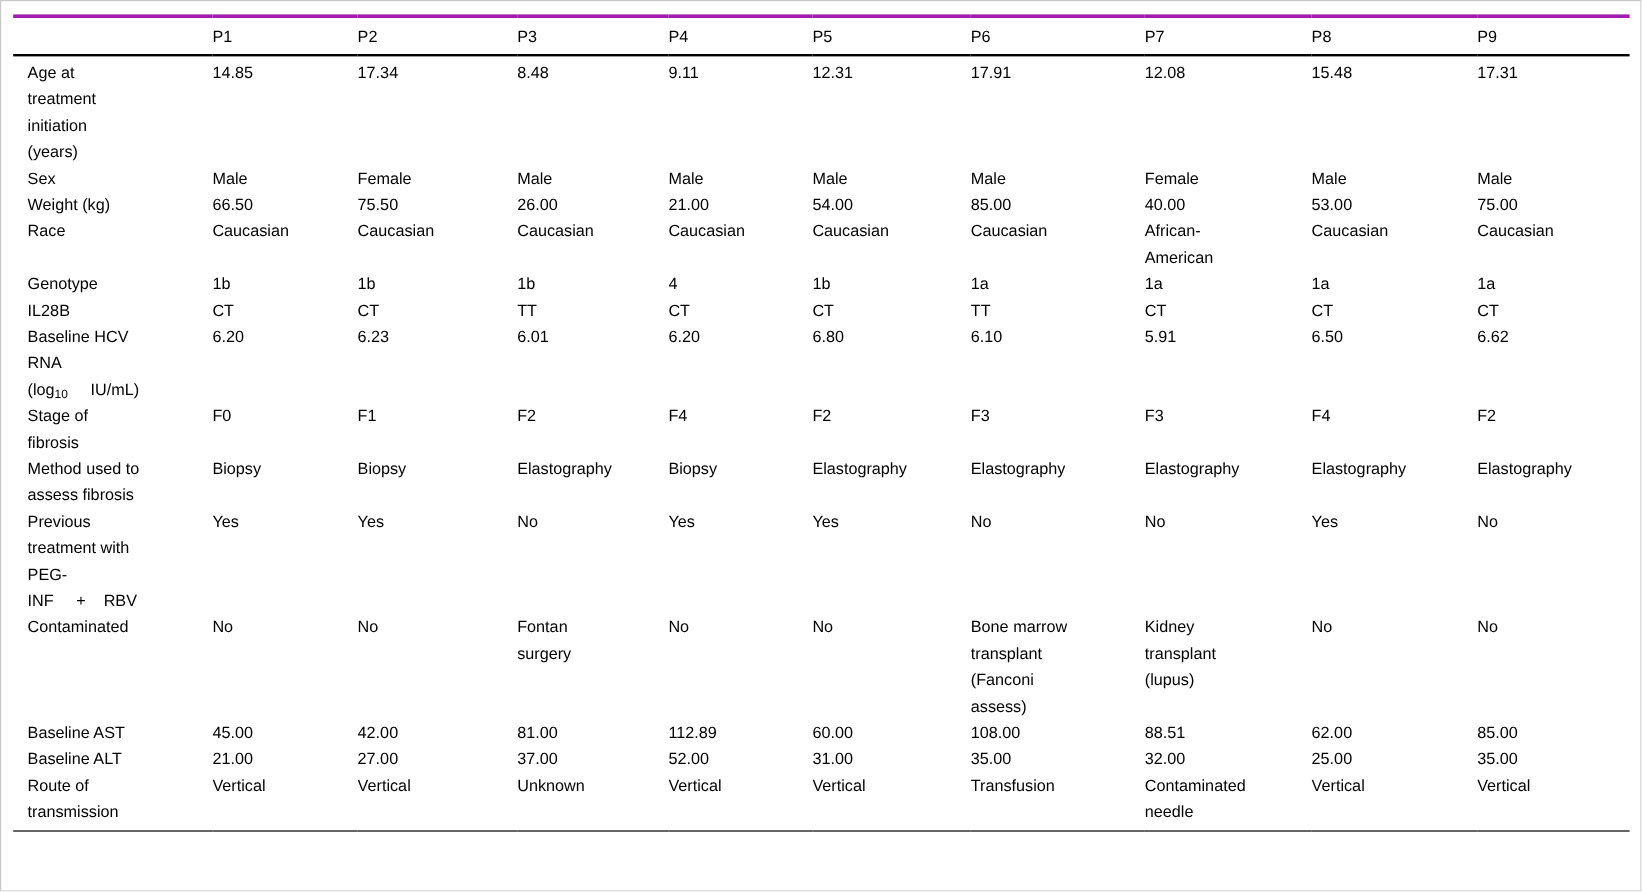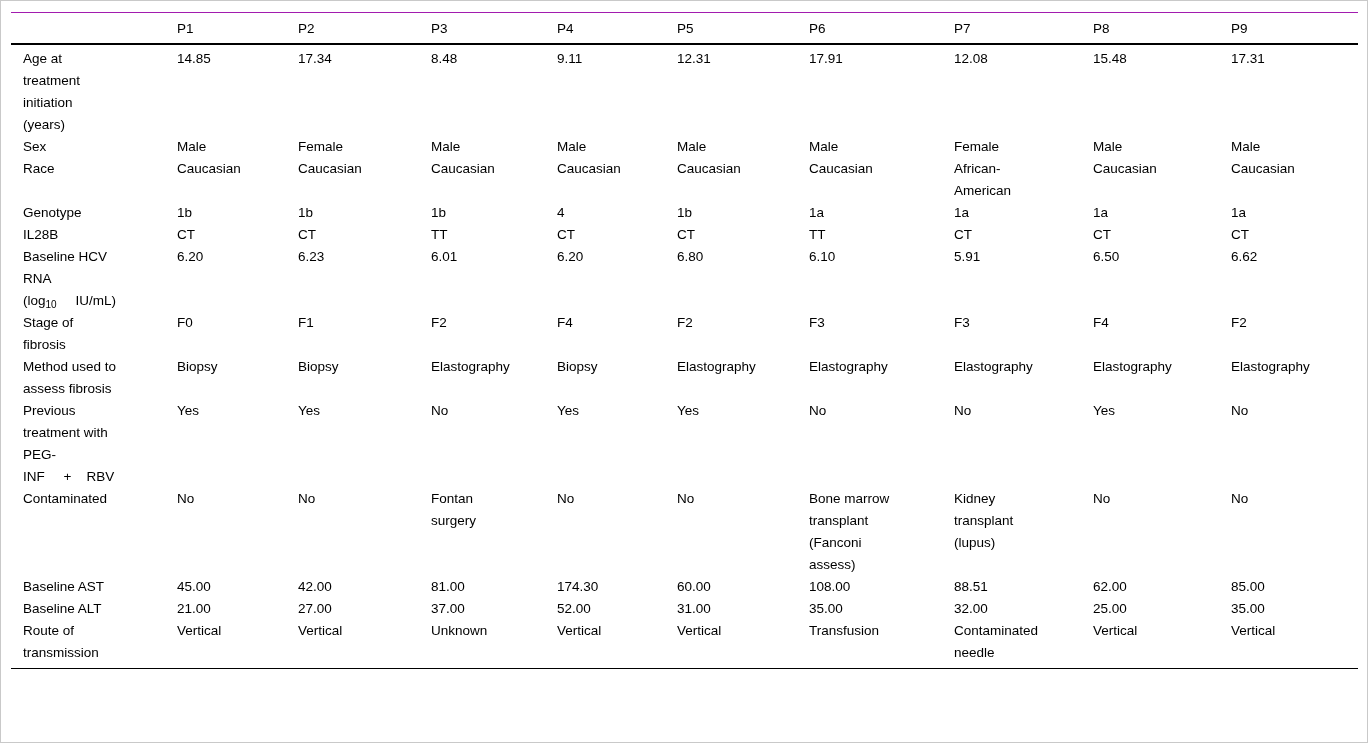--- a/index.html
+++ b/index.html
@@ -18,21 +18,21 @@
     overflow: hidden;
   }
   table.char-table {
     border-collapse: collapse;
     table-layout: fixed;
     width: 1347px;
     margin: 11px 10px 0 10px;
     color: #000000;
   }
   table.char-table thead tr {
-    border-top: 1px solid #a21caf;
+    border-top: 3px solid #a21caf;
     border-bottom: 2px solid #000000;
   }
   table.char-table {
     border-bottom: 1.5px solid #000000;
   }
   table.char-table th {
     font-weight: normal;
     text-align: left;
     font-size: 13.5px;
     padding: 8px 0 7px 0;
@@ -117,20 +117,32 @@
           <td>Female</td>
           <td>Male</td>
           <td>Male</td>
           <td>Male</td>
           <td>Male</td>
           <td>Female</td>
           <td>Male</td>
           <td>Male</td>
         </tr>
         <tr>
+          <td class="rowlabel">Weight (kg)</td>
+          <td>66.50</td>
+          <td>75.50</td>
+          <td>26.00</td>
+          <td>21.00</td>
+          <td>54.00</td>
+          <td>85.00</td>
+          <td>40.00</td>
+          <td>53.00</td>
+          <td>75.00</td>
+        </tr>
+        <tr>
           <td class="rowlabel">Race</td>
           <td>Caucasian</td>
           <td>Caucasian</td>
           <td>Caucasian</td>
           <td>Caucasian</td>
           <td>Caucasian</td>
           <td>Caucasian</td>
           <td>African-
 American</td>
           <td>Caucasian</td>
@@ -231,21 +243,21 @@
 transplant
 (lupus)</td>
           <td>No</td>
           <td>No</td>
         </tr>
         <tr>
           <td class="rowlabel">Baseline AST</td>
           <td>45.00</td>
           <td>42.00</td>
           <td>81.00</td>
-          <td>174.30</td>
+          <td>112.89</td>
           <td>60.00</td>
           <td>108.00</td>
           <td>88.51</td>
           <td>62.00</td>
           <td>85.00</td>
         </tr>
         <tr>
           <td class="rowlabel">Baseline ALT</td>
           <td>21.00</td>
           <td>27.00</td>

